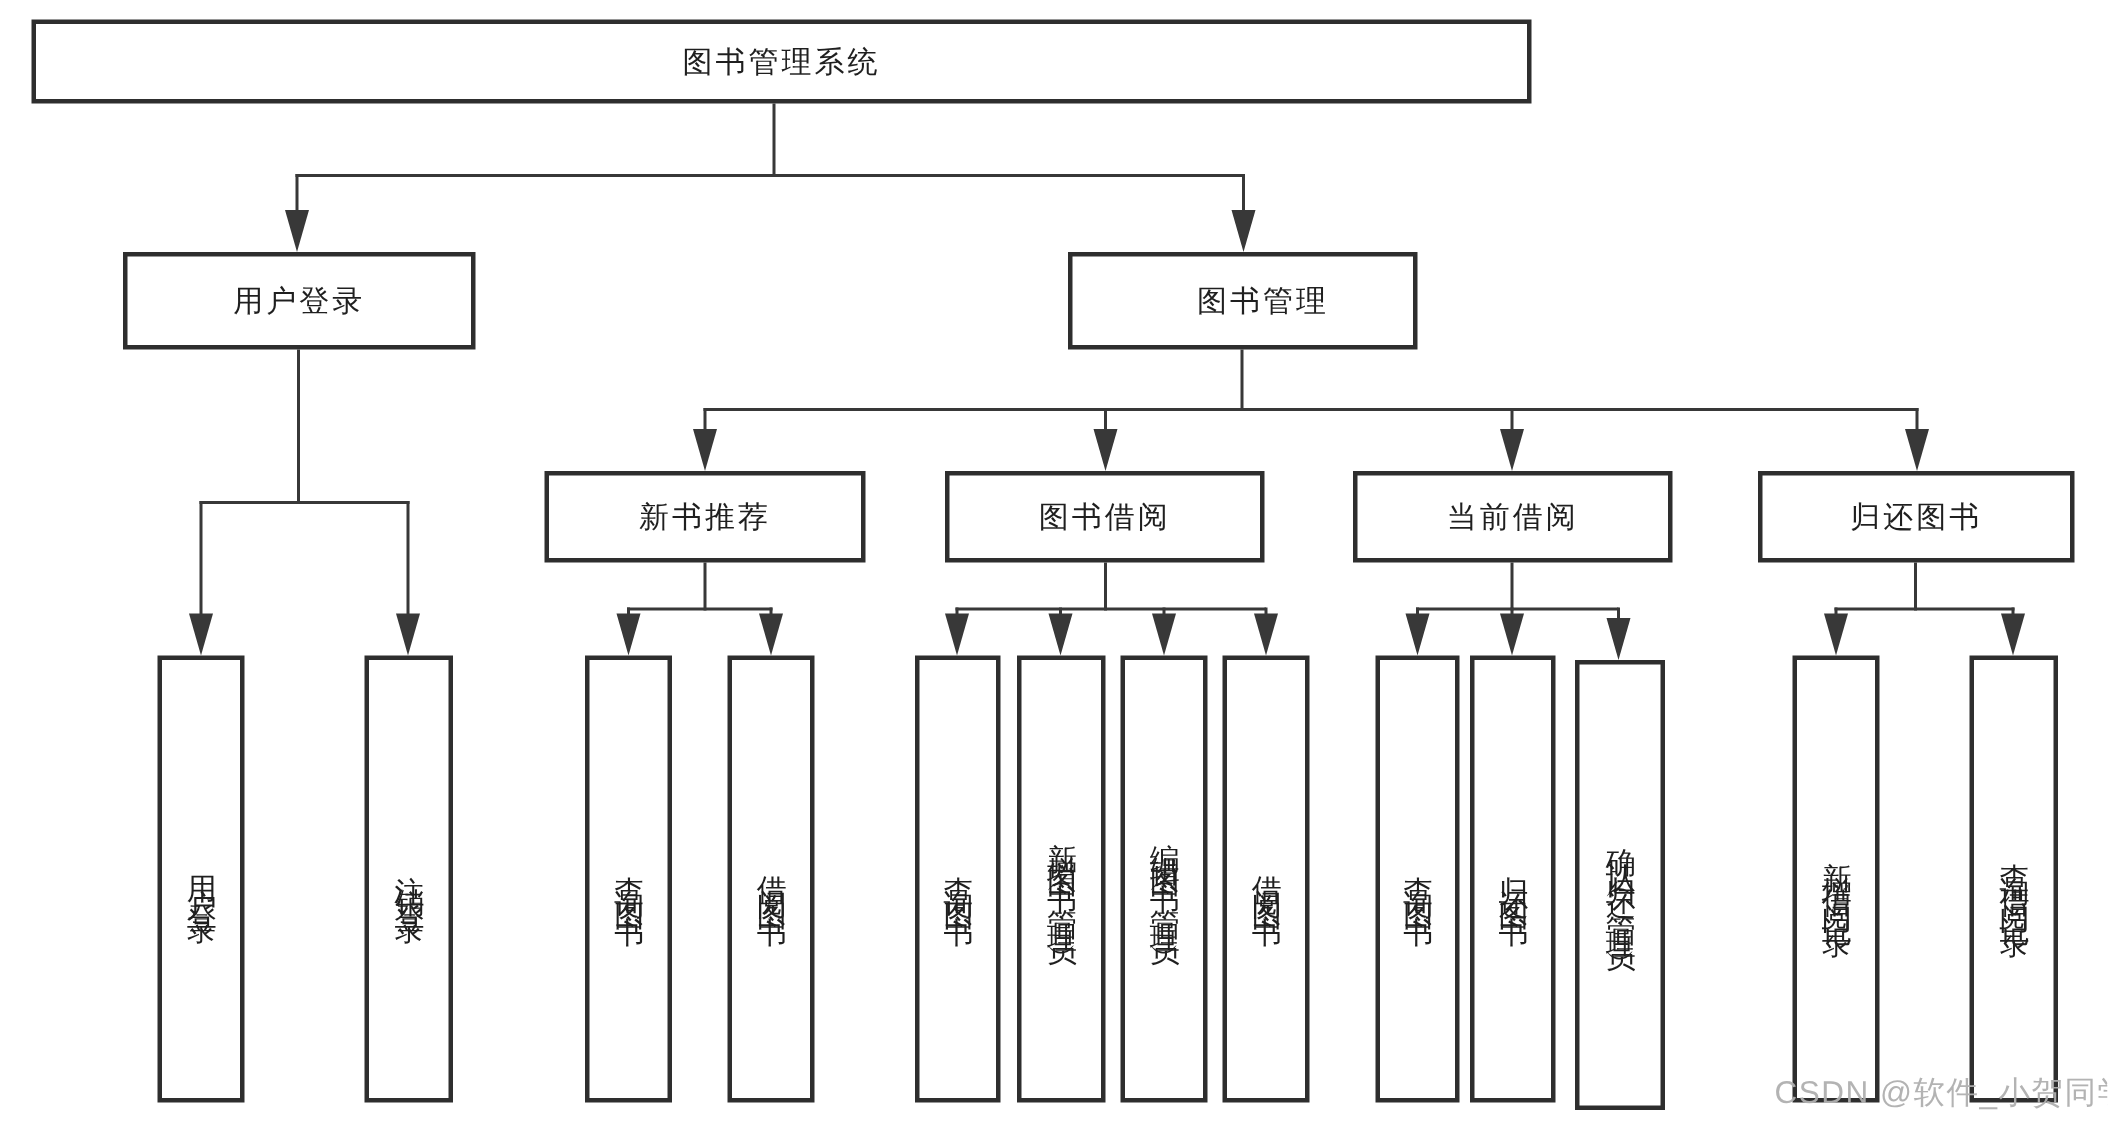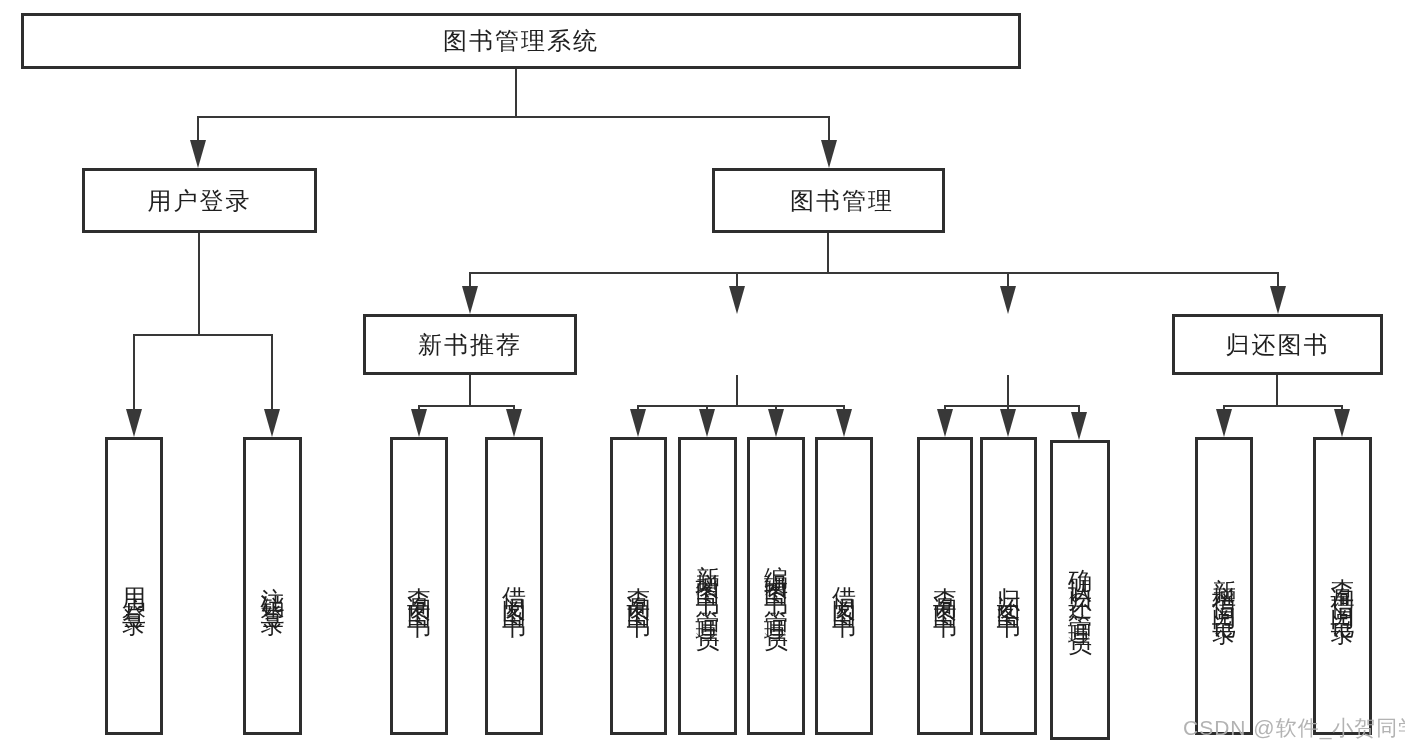--- a/index.html
+++ b/index.html
@@ -10,21 +10,21 @@
     font-family:"Liberation Sans","DejaVu Sans",sans-serif;
     overflow:hidden;
   }
   .box{
     position:absolute;
     box-sizing:border-box;
     border:3px solid #2e2e2e;
     background:#ffffff;
     color:#1f1f1f;
     display:flex;align-items:center;justify-content:center;
-    font-size:24px;
+    font-size:20px;
     letter-spacing:2px;
     white-space:nowrap;
   }
   .vbox{
     writing-mode:vertical-rl;
     text-orientation:mixed;
     letter-spacing:9px;
     white-space:normal;
     line-height:1;
   }
@@ -50,20 +50,22 @@
 <body>
 
 <div id="stage">
 
   <div class="box" style="left:21px;top:13px;width:1000px;height:56px;">图书管理系统</div>
 
   <div class="box" style="left:82px;top:168px;width:235px;height:65px;">用户登录</div>
   <div class="box" style="left:712px;top:168px;width:233px;height:65px;padding-left:27px;">图书管理</div>
 
   <div class="box" style="left:363px;top:314px;width:214px;height:61px;text-align:right;">新书推荐</div>
+  <div class="box" style="left:630px;top:314px;width:213px;height:61px;">图书借阅</div>
+  <div class="box" style="left:902px;top:314px;width:213px;height:61px;">当前借阅</div>
   <div class="box" style="left:1172px;top:314px;width:211px;height:61px;">归还图书</div>
 
   <div class="box vbox" style="left:105px;top:437px;width:58px;height:298px;">用户登录</div>
   <div class="box vbox" style="left:243px;top:437px;width:59px;height:298px;">注销登录</div>
   <div class="box vbox" style="left:390px;top:437px;width:58px;height:298px;">查询图书</div>
   <div class="box vbox" style="left:485px;top:437px;width:58px;height:298px;">借阅图书</div>
   <div class="box vbox" style="left:610px;top:437px;width:57px;height:298px;">查询图书</div>
   <div class="box vbox" style="left:678px;top:437px;width:59px;height:298px;">新增图书（管理员）</div>
   <div class="box vbox" style="left:747px;top:437px;width:58px;height:298px;">编辑图书（管理员）</div>
   <div class="box vbox" style="left:815px;top:437px;width:58px;height:298px;">借阅图书</div>

